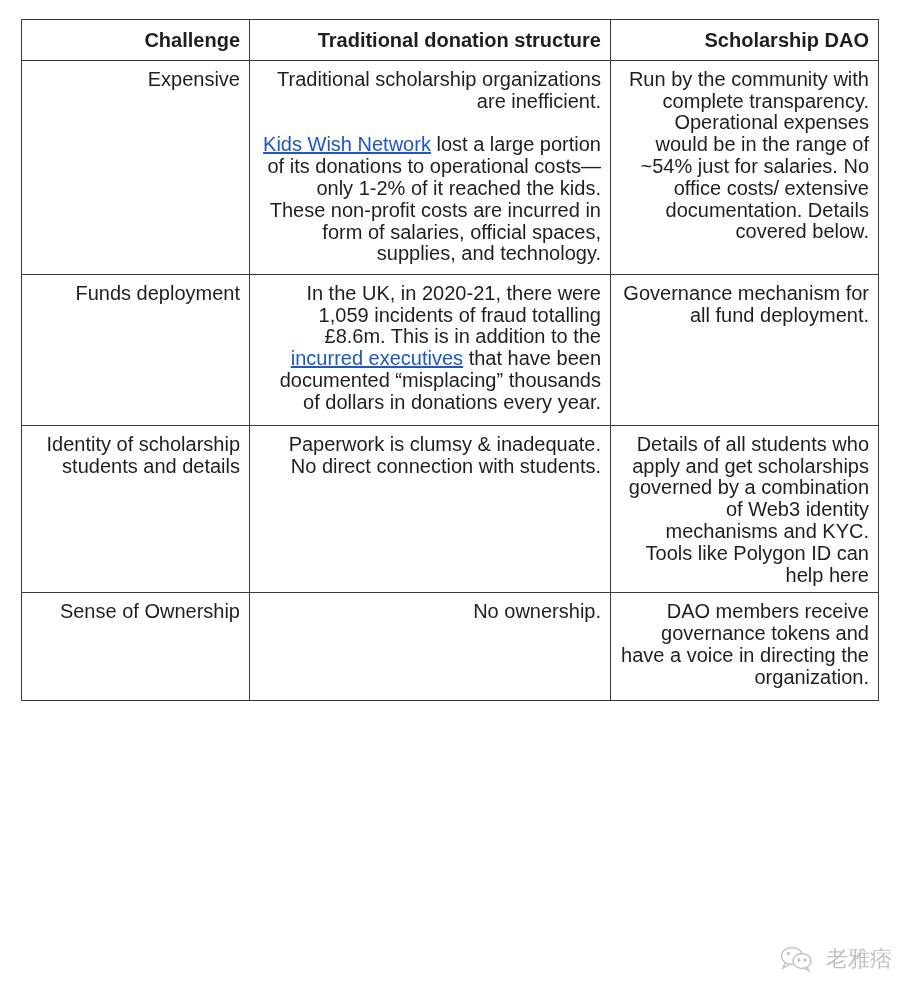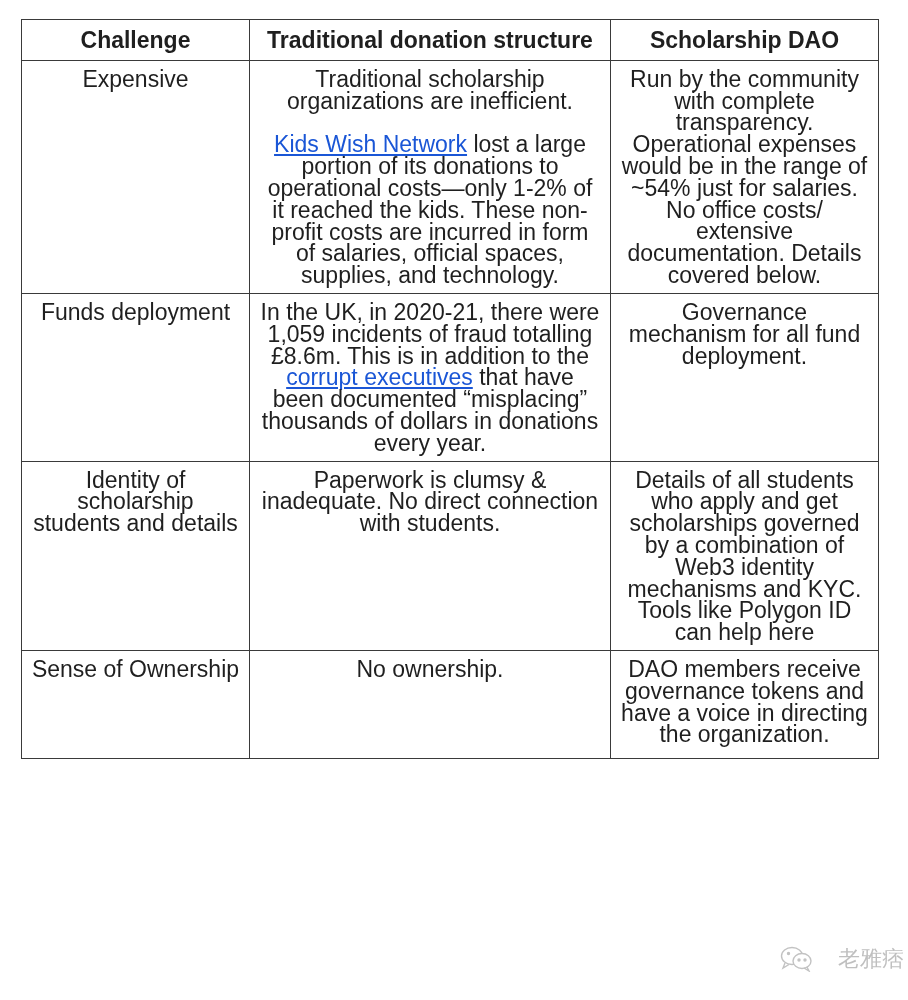--- a/index.html
+++ b/index.html
@@ -21,23 +21,23 @@
       top: 19px;
     }
     table.cmp {
       border-collapse: collapse;
       table-layout: fixed;
       width: 857px;
     }
     table.cmp td, table.cmp th {
       border: 1.5px solid #3a3a3a;
       vertical-align: top;
-      text-align: center;
+      text-align: right;
       padding: 8px 9px 6px 9px;
-      font-size: 23px;
+      font-size: 20px;
       line-height: 21.8px;
       color: #1f1f1f;
     }
     table.cmp th {
       font-weight: bold;
       padding-top: 10px;
       padding-bottom: 8px;
     }
     col.c1 { width: 228px; }
     col.c2 { width: 361px; }
@@ -54,21 +54,21 @@
     tr.r-contracts td { height: 71px; }
     tr.r-cross td { height: 49px; }
     tr.r-own td { height: 93px; }
     tr.r-roi td { height: 136px; }
     .watermark {
       position: absolute;
       left: 780px;
       top: 944px;
       display: flex;
       align-items: center;
-      gap: 24px;
+      gap: 12px;
       color: #b9b9b9;
       font-size: 22px;
       opacity: 0.9;
       pointer-events: none;
       font-family: Liberation Serif, serif;
     }
     .watermark svg { display: block; }
   </style>
 </head>
 <body>
@@ -92,21 +92,21 @@
         <td>Expensive</td>
         <td>
           <div>Traditional scholarship organizations are inefficient.</div>
           <div class="para-gap"></div>
           <div><a class="link">Kids Wish Network</a><span> lost a large portion of its donations to operational costs—only 1-2% of it reached the kids. These non-profit costs are incurred in form of salaries, official spaces, supplies, and technology.</span></div>
         </td>
         <td>Run by the community with complete transparency. Operational expenses would be in the range of ~54% just for salaries. No office costs/ extensive documentation. Details covered below.</td>
       </tr>
       <tr class="r-funds">
         <td>Funds deployment</td>
-        <td><span>In the UK, in 2020-21, there were 1,059 incidents of fraud totalling £8.6m. This is in addition to the </span><a class="link">corrupt executives</a><span> that have been documented “misplacing” thousands of dollars in donations every year.</span></td>
+        <td><span>In the UK, in 2020-21, there were 1,059 incidents of fraud totalling £8.6m. This is in addition to the </span><a class="link">incurred executives</a><span> that have been documented “misplacing” thousands of dollars in donations every year.</span></td>
         <td>Governance mechanism for all fund deployment.</td>
       </tr>
       <tr class="r-identity">
         <td>Identity of scholarship students and details</td>
         <td>Paperwork is clumsy &amp; inadequate. No direct connection with students.</td>
         <td>Details of all students who apply and get scholarships governed by a combination of Web3 identity mechanisms and KYC. Tools like Polygon ID can help here</td>
       </tr>
       <tr class="r-own">
         <td>Sense of Ownership</td>
         <td>No ownership.</td>

